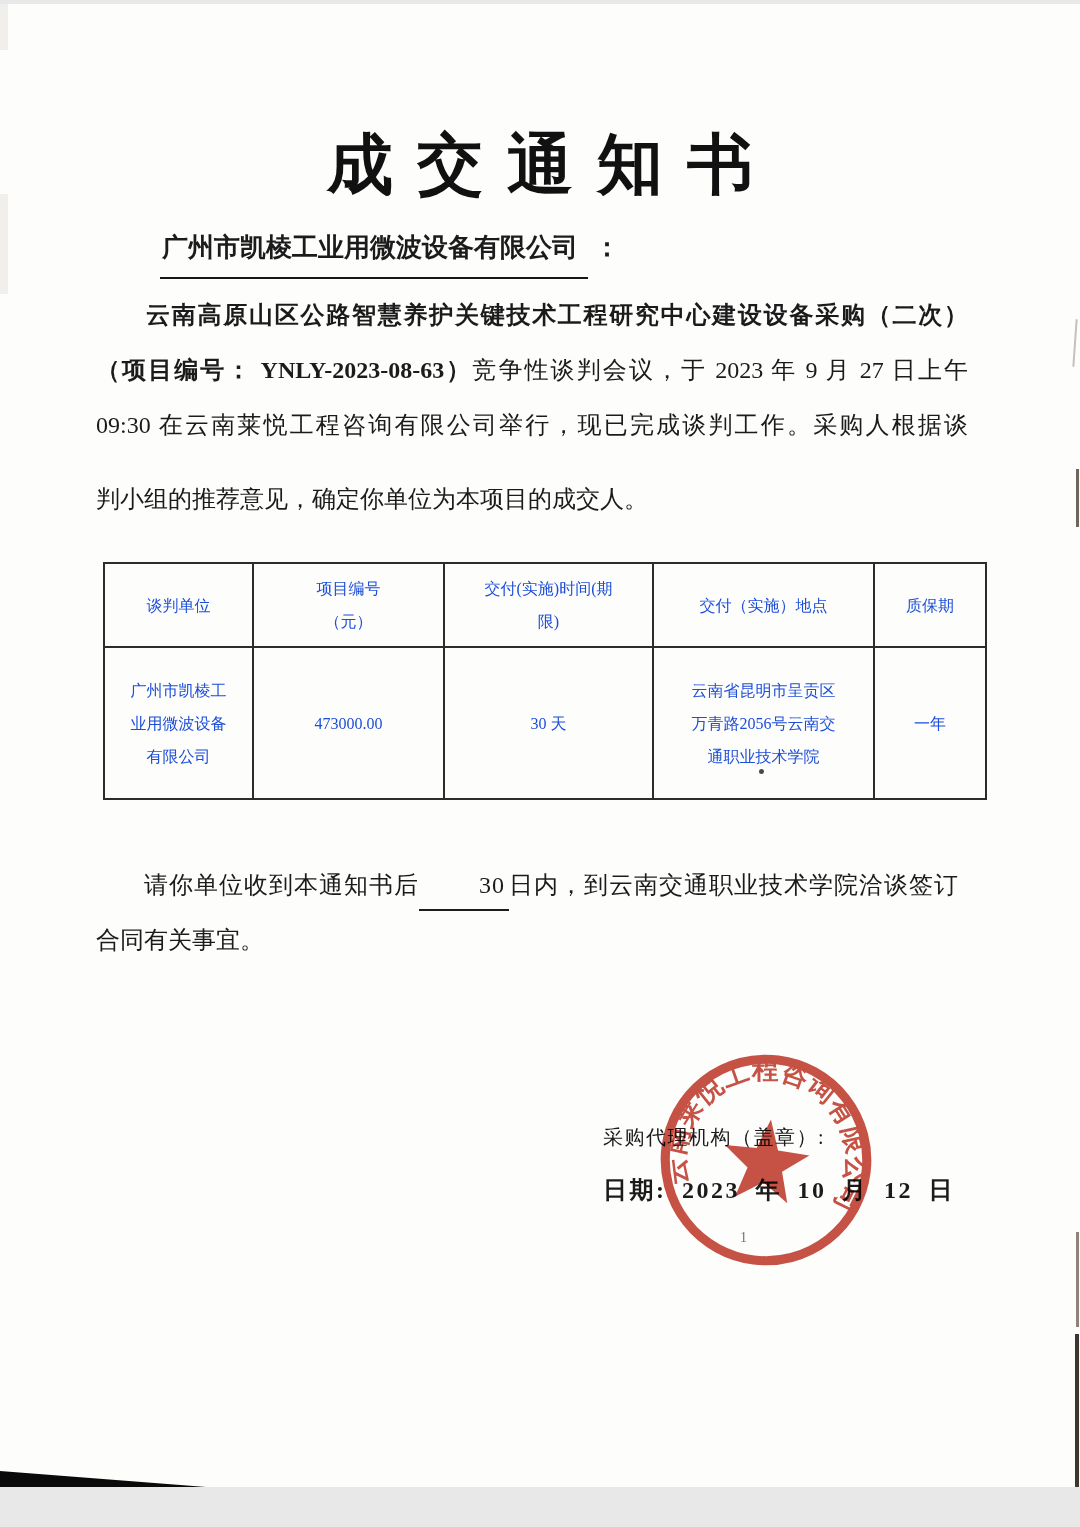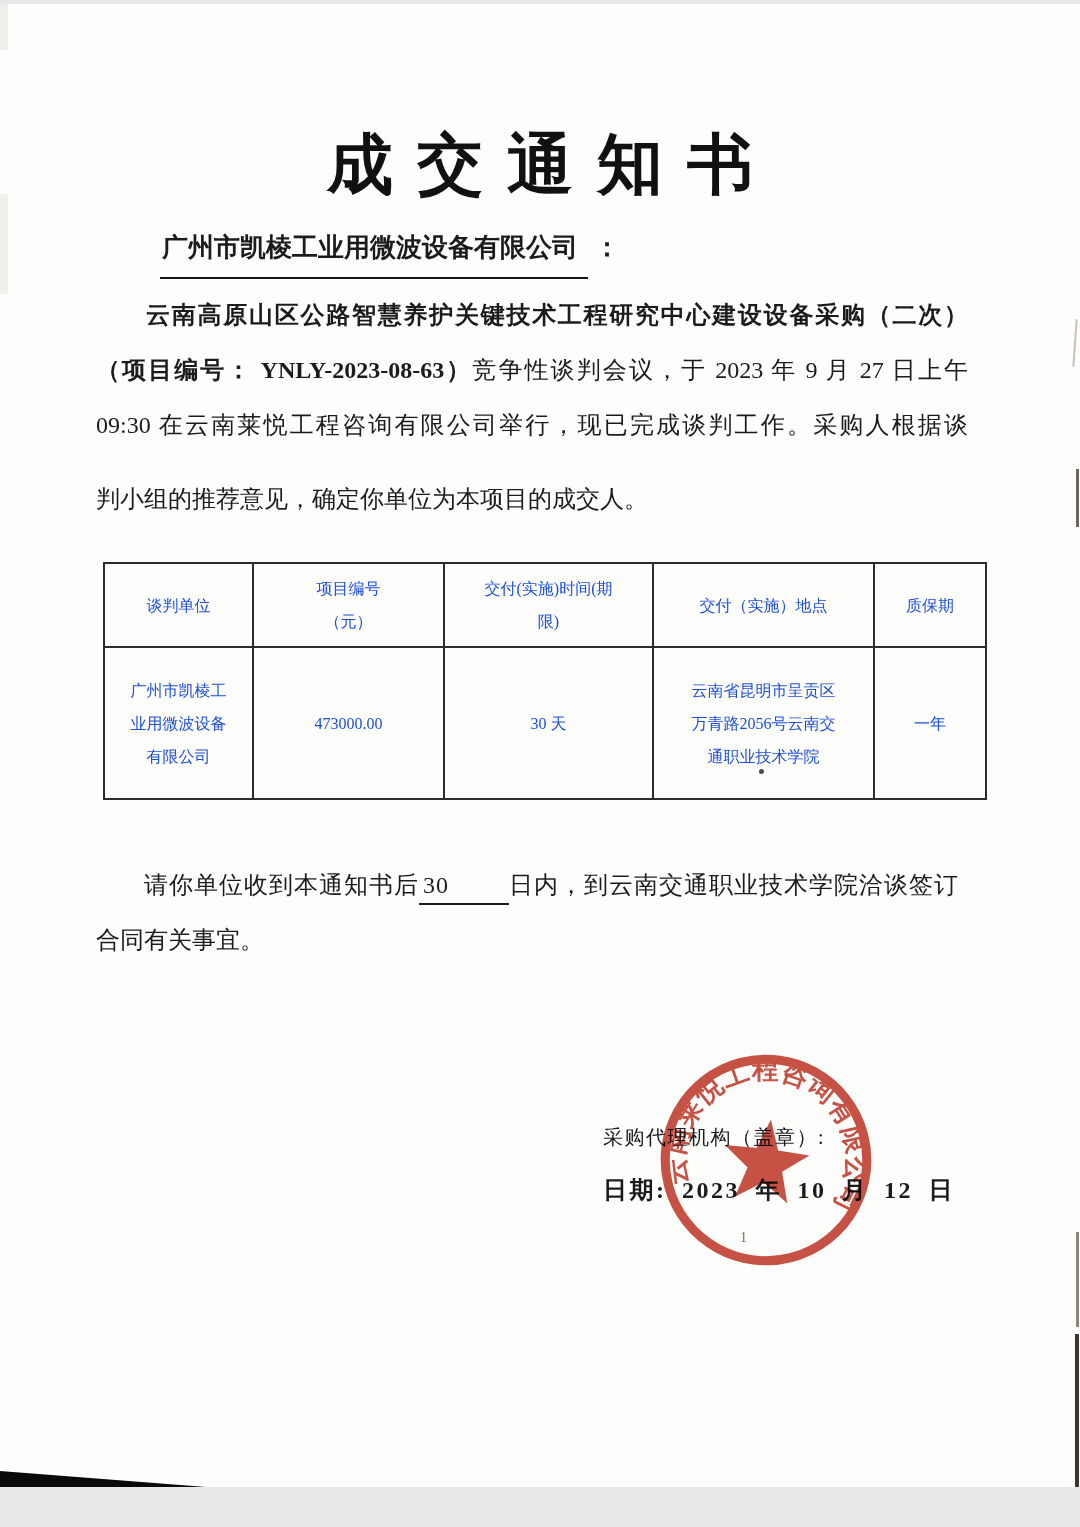--- a/index.html
+++ b/index.html
@@ -49,23 +49,23 @@
     border:2px solid #2c2c2c;
     text-align:center;vertical-align:middle;
     font-weight:normal;
     white-space:pre-line;
     line-height:33px;
     padding:4px 6px;box-sizing:border-box;
   }
   .ntable .hrow{height:84px;}
   .ntable .brow{height:152px;}
   .blank30{
-    display:inline-block;min-width:82px;text-align:left;
+    display:inline-block;min-width:82px;text-align:right;
     border-bottom:2px solid #1c1c1c;
-    padding:0 4px 1px 4px;
+    padding:0 4px 7px 4px;
   }
   .sig-agency{
     position:absolute;left:603px;top:1120px;
     font-size:20px;letter-spacing:1.5px;white-space:nowrap;
   }
   .sig-date{
     position:absolute;left:603px;top:1170px;
     font-size:24px;letter-spacing:2.5px;word-spacing:7px;white-space:nowrap;font-weight:bold;
   }
   .stamp{

